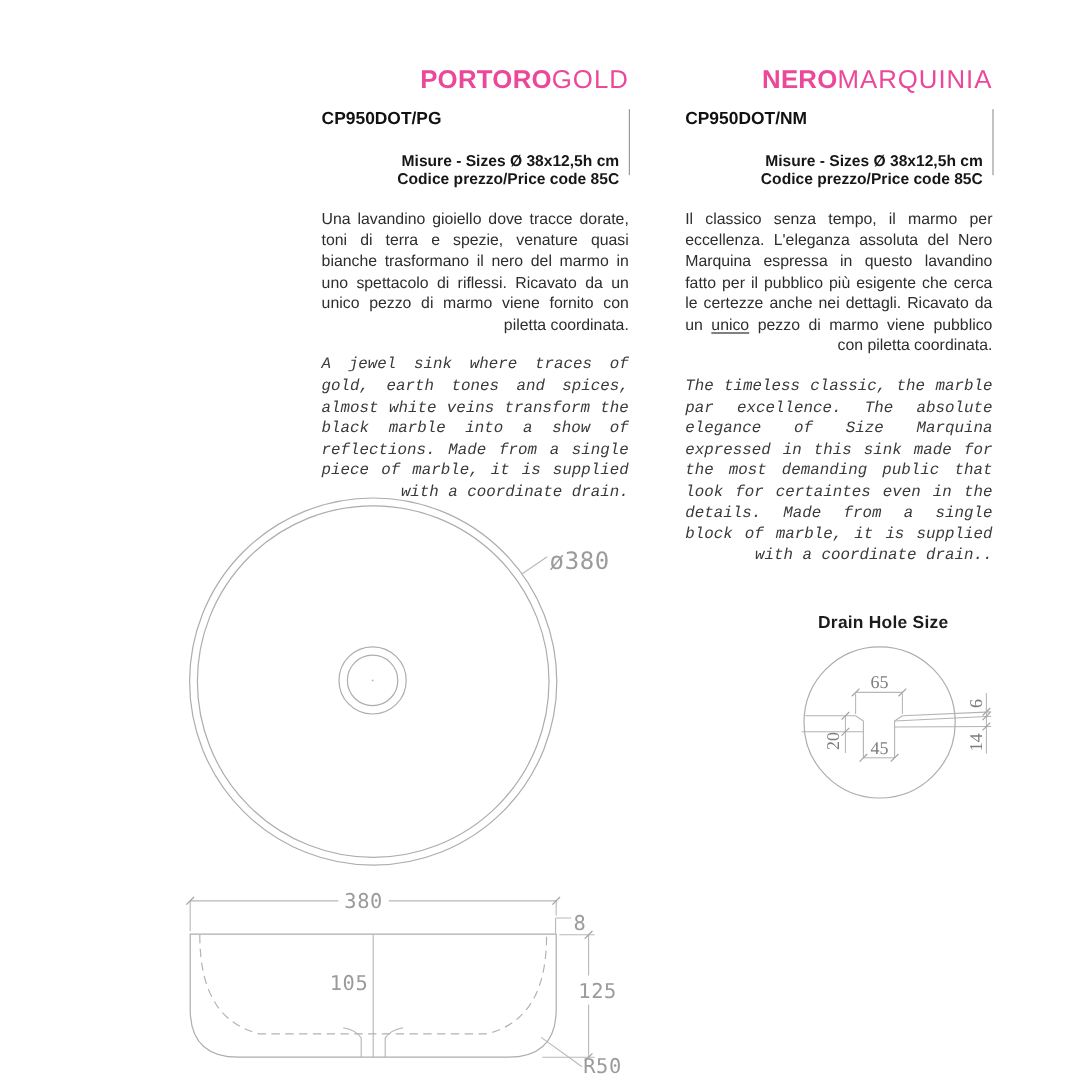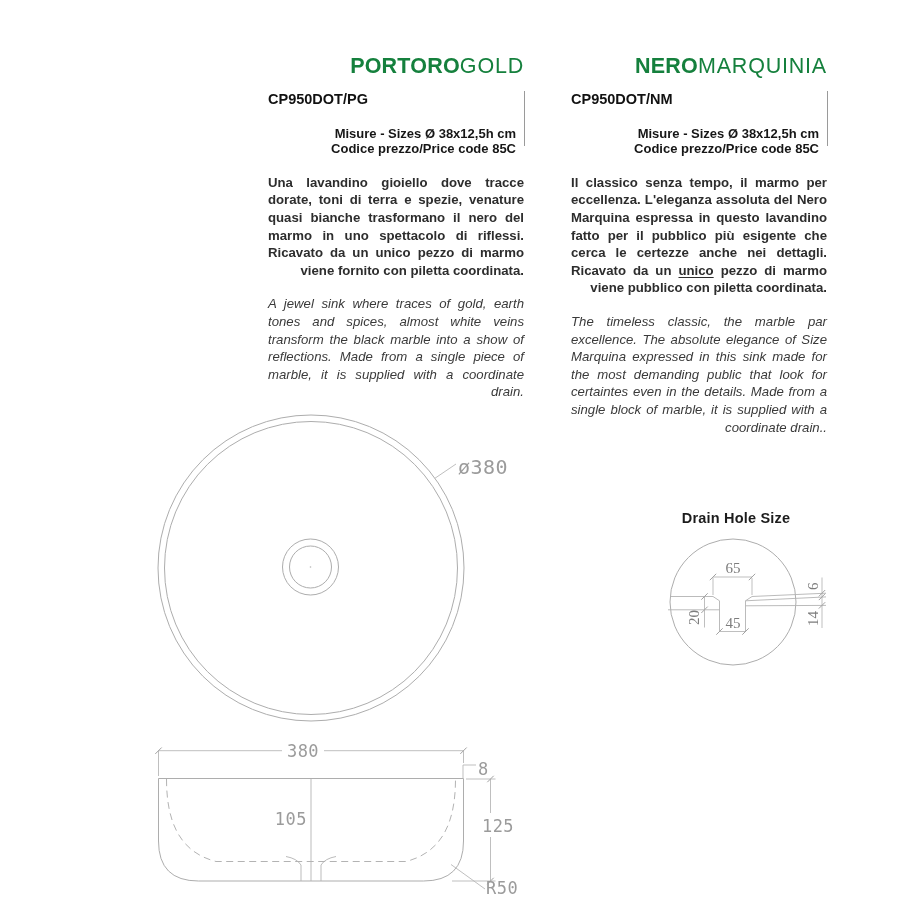--- a/index.html
+++ b/index.html
@@ -1,34 +1,34 @@
 <!DOCTYPE html>
 <html><head>
 <meta charset="utf-8">
 <style>
   html,body{margin:0;padding:0;background:#ffffff;}
   .page{position:relative;width:900px;height:900px;background:#fff;overflow:hidden;
         font-family:"Liberation Sans",sans-serif;}
   .col{position:absolute;top:55px;width:256px;}
   .col-left{left:268px;}
   .col-right{left:571px;}
-  .title{margin:0;text-align:right;font-size:21.5px;line-height:23px;color:#15803d;
+  .title{margin:0;text-align:right;font-size:21.5px;line-height:23px;color:#ec4899;
          letter-spacing:.2px;white-space:nowrap;}
   .t-bold{font-weight:700;}
   .t-light{font-weight:400;letter-spacing:.8px;}
   .rule{position:absolute;right:-1px;top:36px;width:1px;height:55px;background:#9a9a9a;}
   .code{margin-top:13px;padding-right:8px;text-align:left;font-size:14.5px;
         line-height:17px;font-weight:700;color:#111;}
   .meta{padding-right:8px;text-align:right;font-size:13px;line-height:15.4px;
         font-weight:700;color:#161616;}
   .meta.first{margin-top:18px;}
   .desc-it{margin:17px 0 0 0;font-size:13.2px;line-height:17.6px;color:#2d2d2d;
-           text-align:justify;text-align-last:right;font-weight:bold;}
+           text-align:justify;text-align-last:right;}
   .desc-en{margin:16px 0 0 0;font-size:13.2px;line-height:17.6px;color:#3a3a3a;
-           font-style:italic;text-align:justify;text-align-last:right;}
+           font-style:italic;text-align:justify;text-align-last:right;font-family:Liberation Mono, monospace;}
   .desc-it u{text-decoration:underline;text-underline-offset:2px;}
   .drawings{position:absolute;left:0;top:400px;width:900px;height:500px;}
   .geo{stroke:#adadad;stroke-width:1;fill:none;}
   .geo2{stroke:#b3b3b3;stroke-width:.9;fill:none;}
   .dim{stroke:#b8b8b8;stroke-width:.9;fill:none;}
   .dash{stroke:#b3b3b3;stroke-width:1;fill:none;stroke-dasharray:7 4.5;}
   .tick{stroke:#a2a2a2;stroke-width:1;}
   .dimtxt{font-family:"DejaVu Sans Mono","Liberation Sans",monospace;fill:#9b9b9b;
           font-size:17px;letter-spacing:.5px;}
   .dimtxt-big{font-size:20px;}

